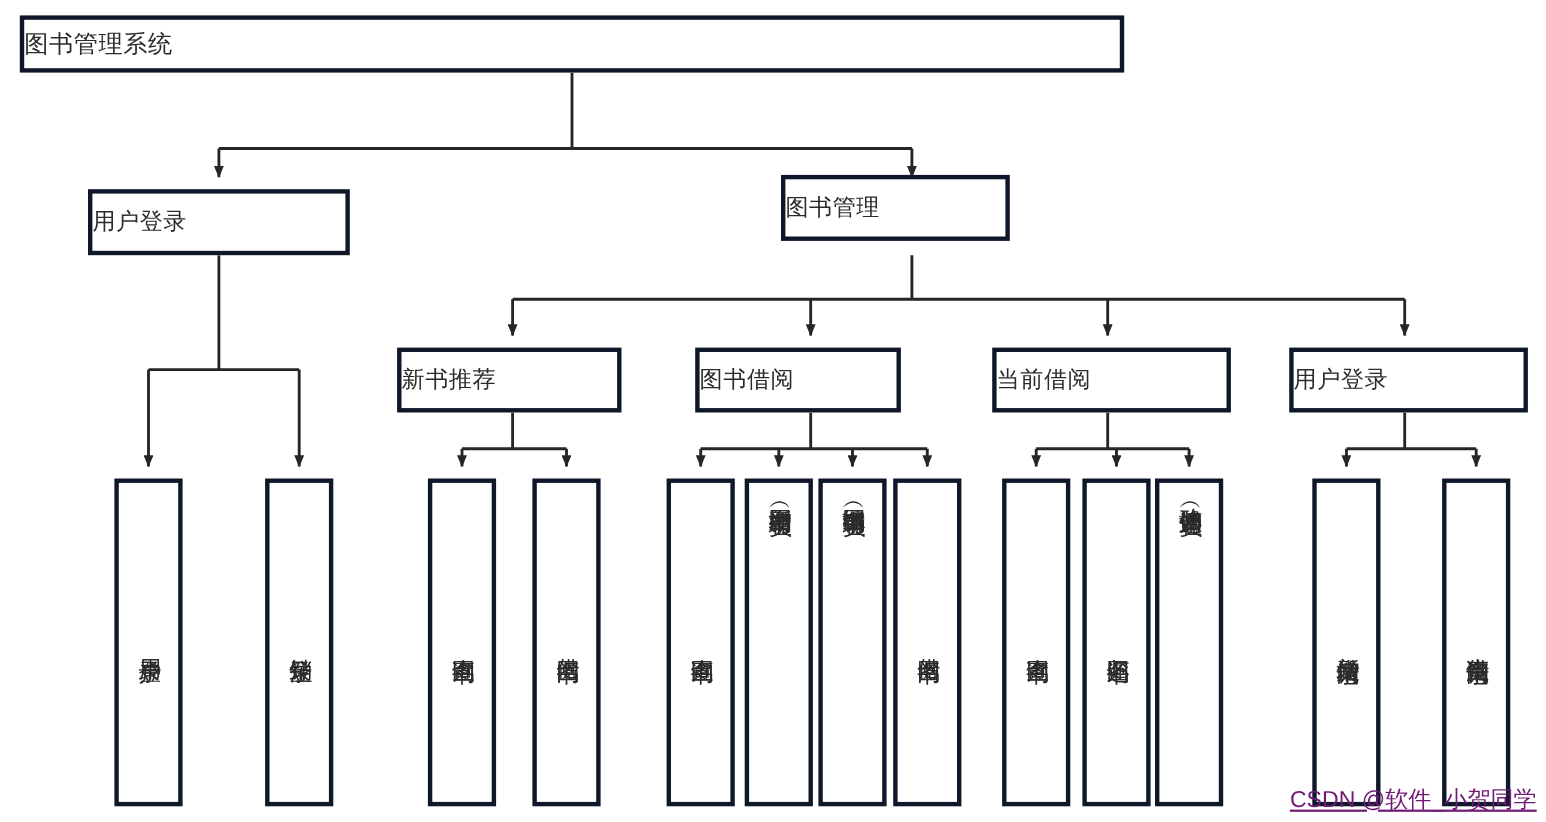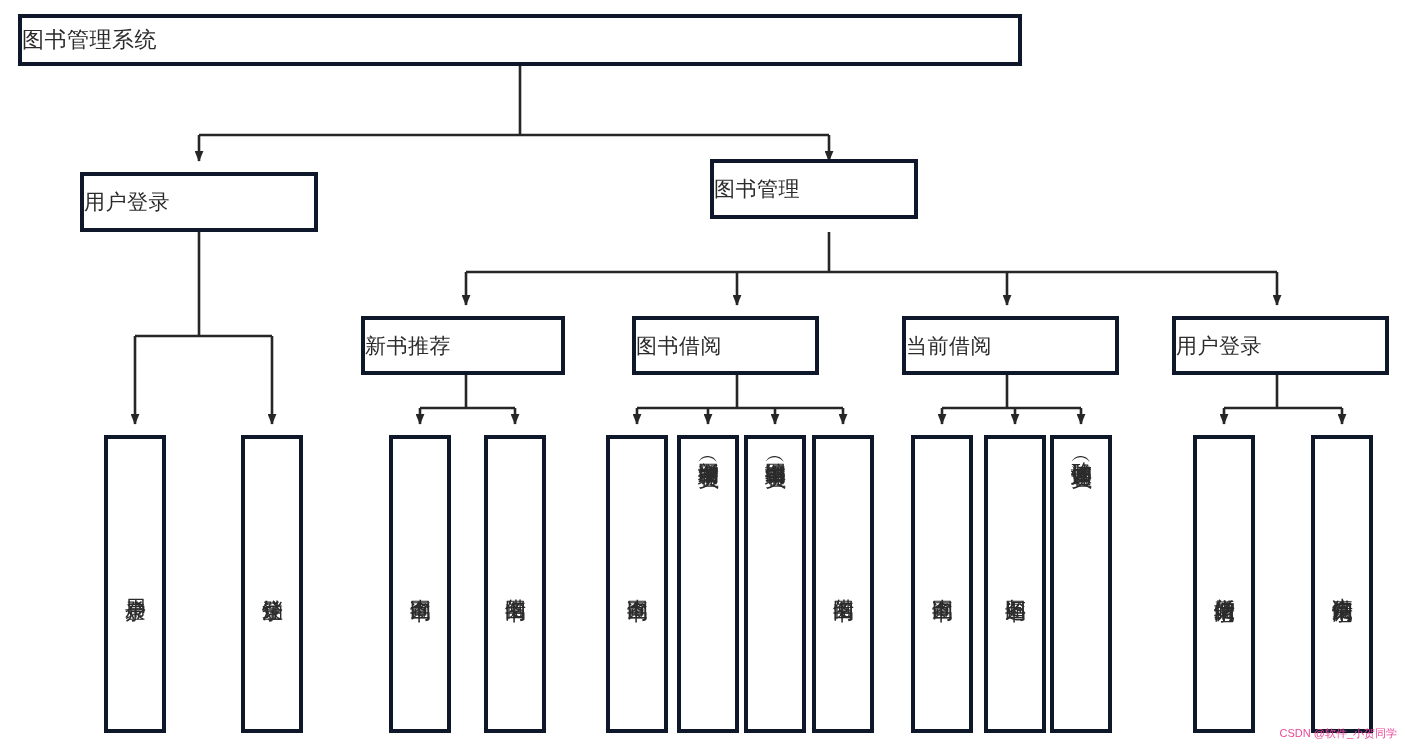--- a/index.html
+++ b/index.html
@@ -62,24 +62,25 @@
     box-sizing: border-box;
   }
   .leaf-inner.mid {
     align-items: center;
     padding-top: 0;
   }
   #watermark {
     position: absolute;
     right: 8px;
     bottom: 6px;
-    font-size: 11px;
-    color: #ec4899;
+    font-size: 21px;
+    color: #701a75;
     white-space: nowrap;
     pointer-events: none;
+    text-decoration: underline;
   }
 </style>
 </head>
 <body>
 
 <div id="diagram-root">
 
   <svg id="diagram-svg" width="1405" height="747">
     <defs>
       <marker id="arrowhead" markerWidth="9" markerHeight="11" refX="4.5" refY="10.2" orient="0" markerUnits="userSpaceOnUse">

